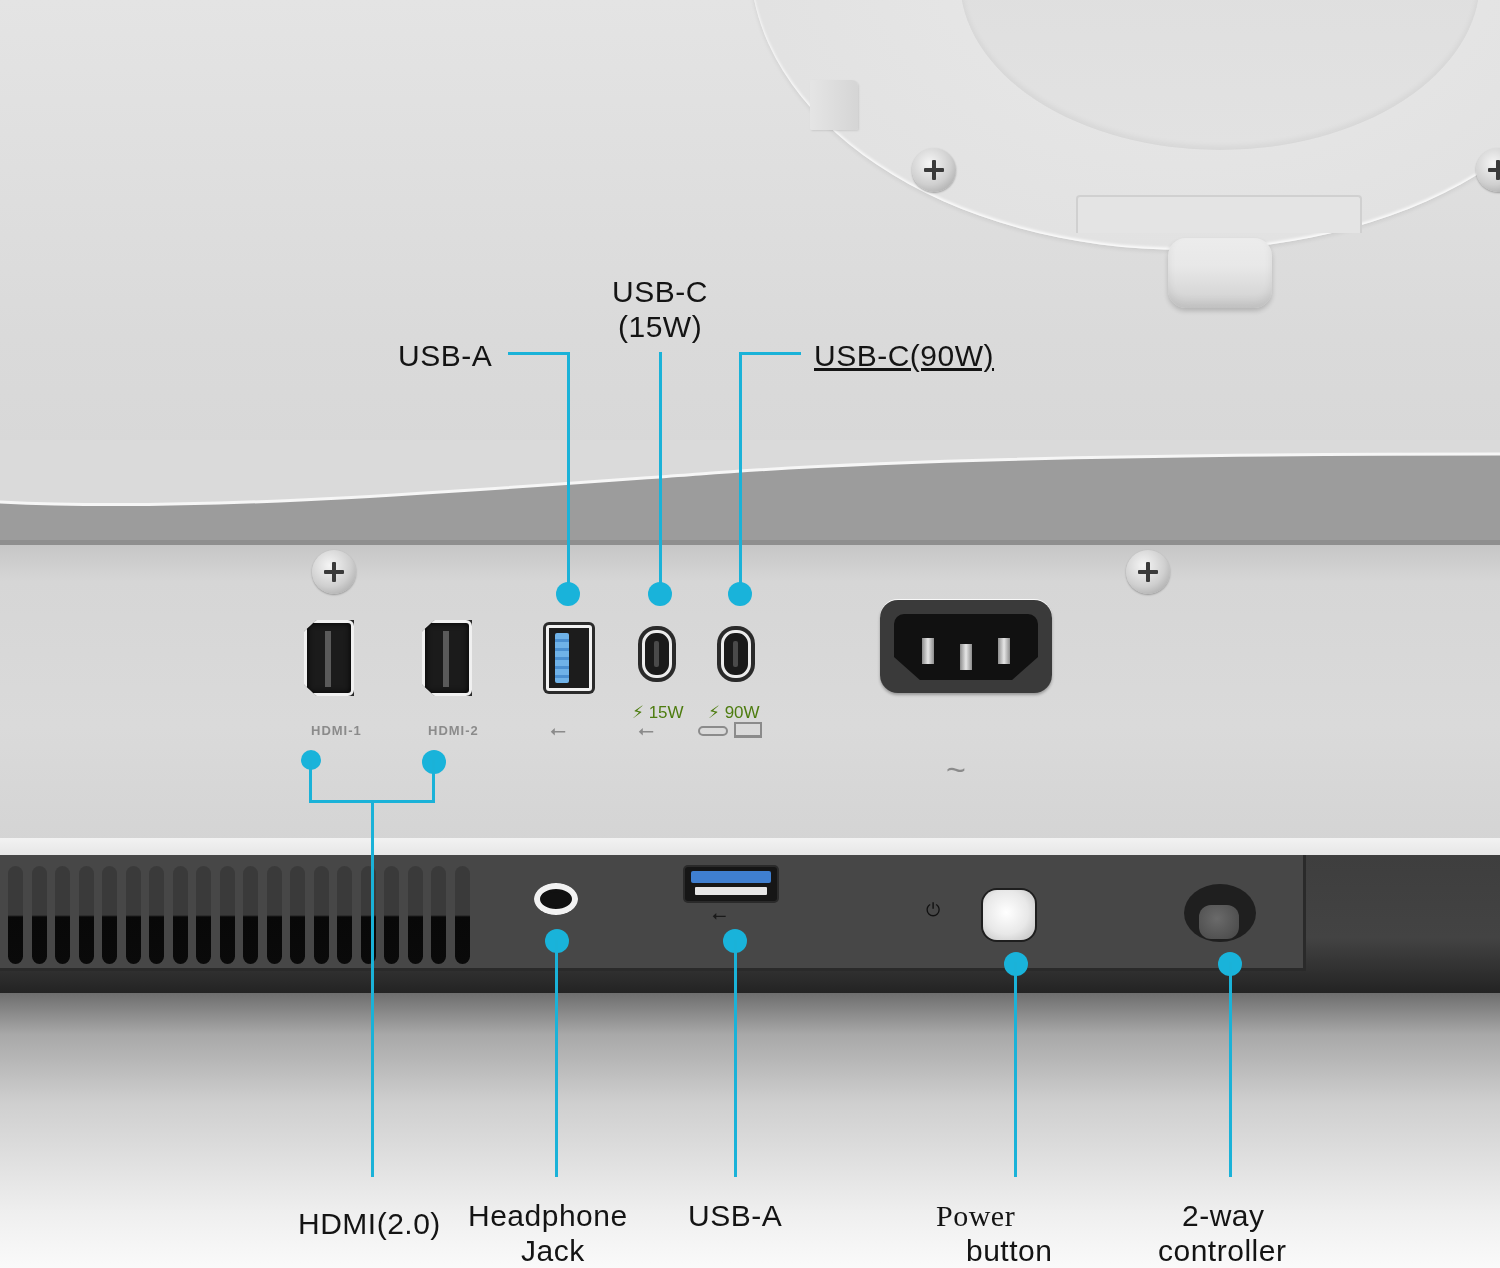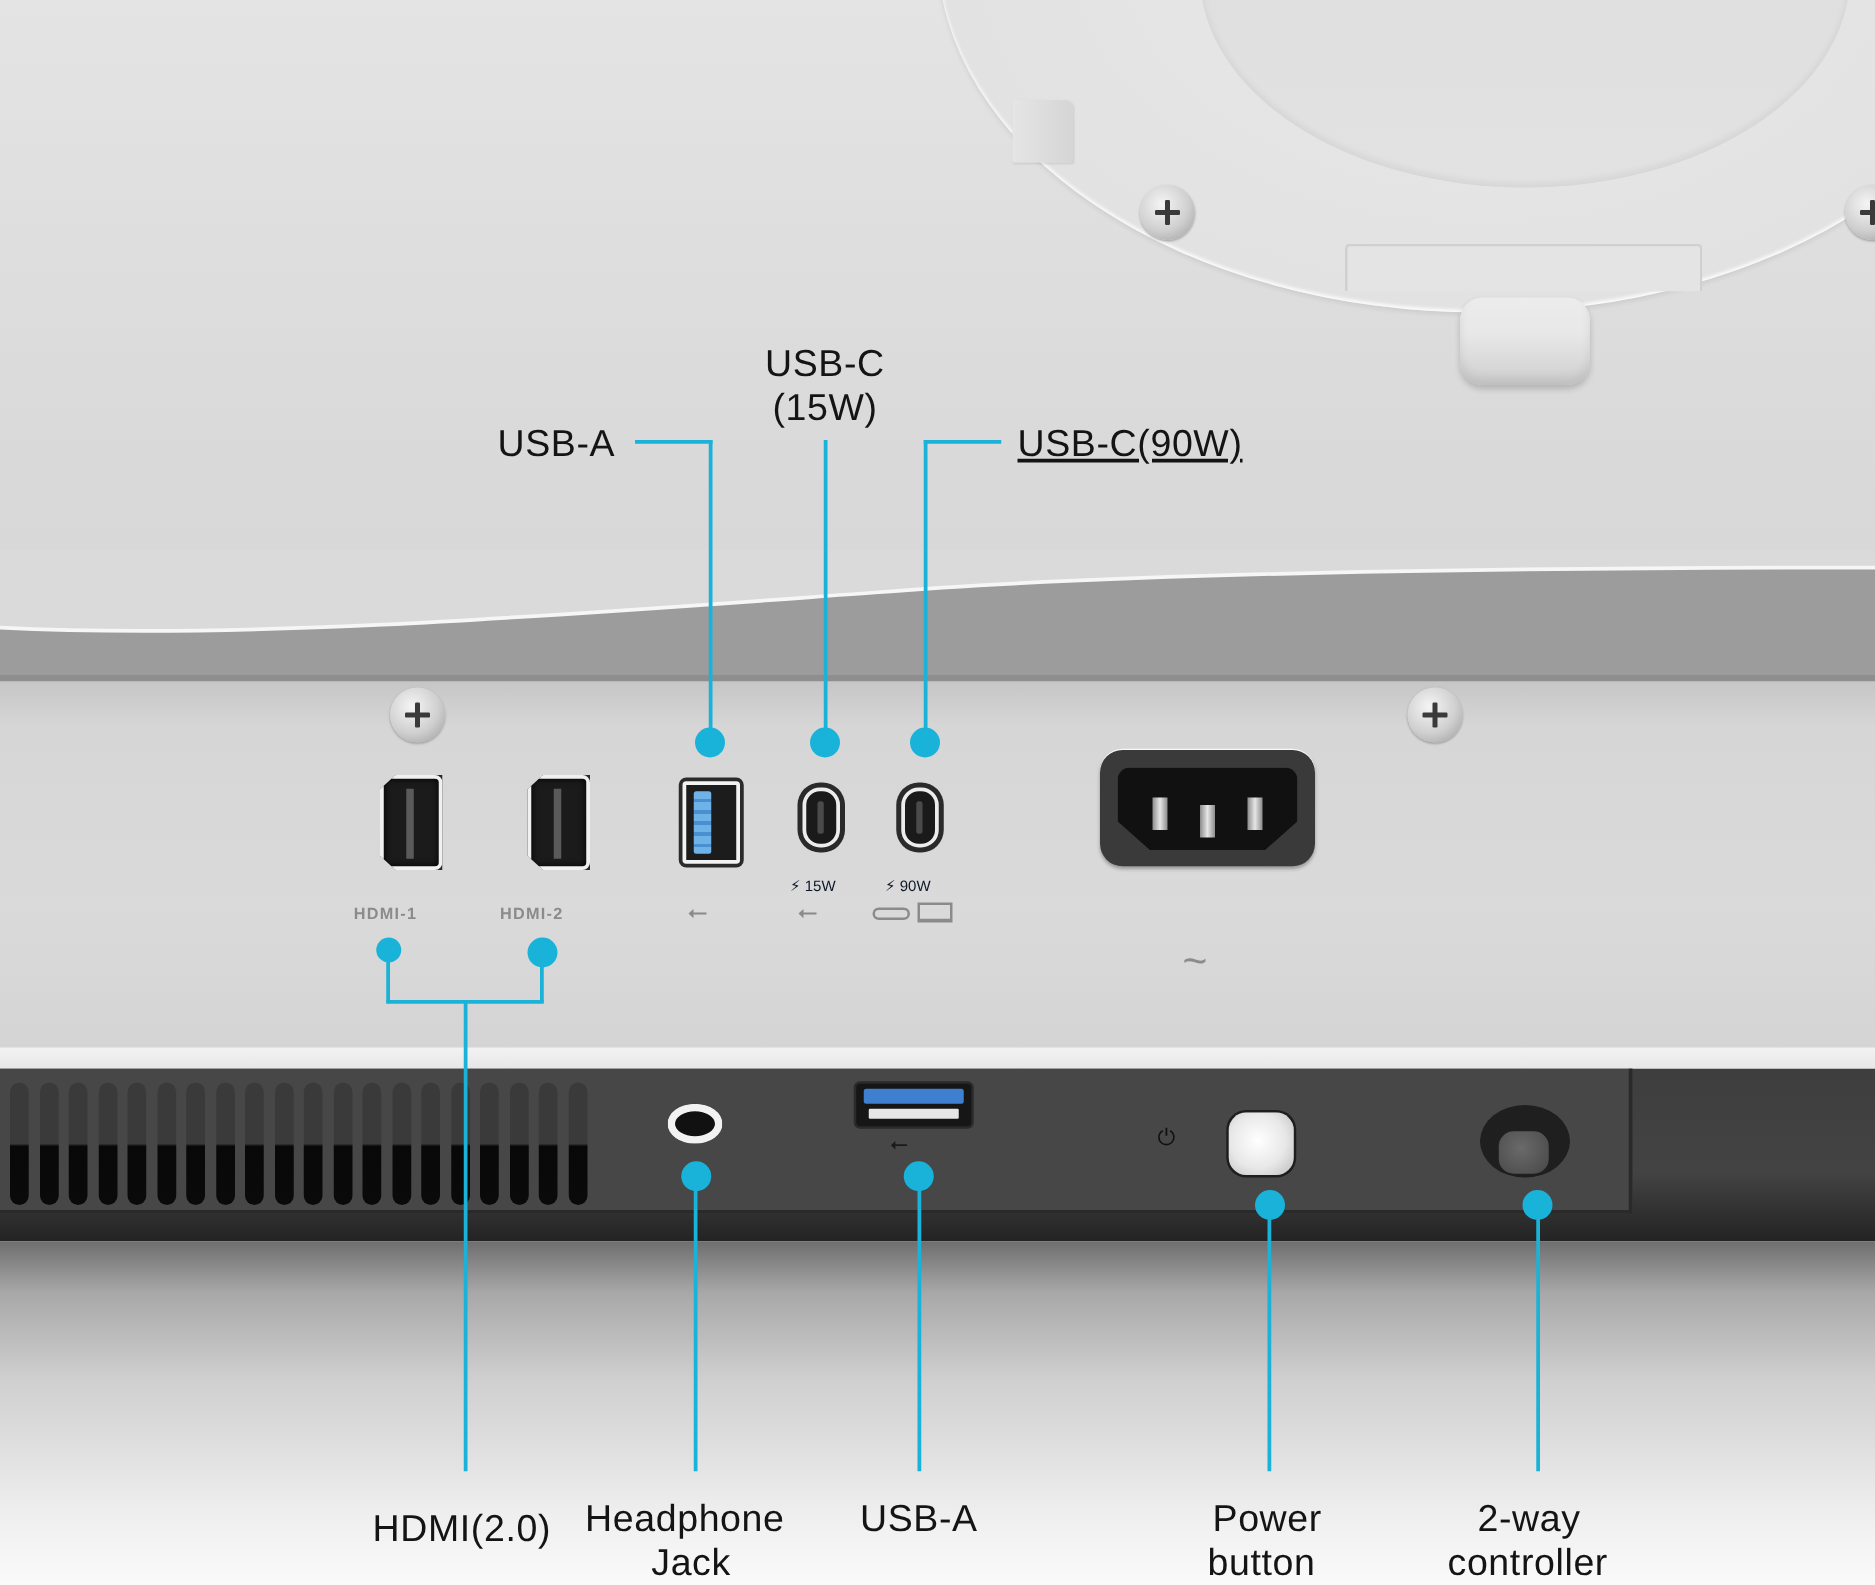--- a/index.html
+++ b/index.html
@@ -120,24 +120,24 @@
       background: #111; border-radius: 10px;
       clip-path: polygon(0 0, 100% 0, 100% 65%, 82% 100%, 18% 100%, 0 65%);
     }
     .pin {
       position: absolute; width: 12px; height: 26px; top: 46px;
       background: linear-gradient(90deg, #8c8c8c, #e6e6e6 50%, #8c8c8c);
     }
 
     .port-label {
       position: absolute; font-size: 13px; font-weight: 700; color: #8b8b8b;
-      letter-spacing: 1px; white-space: nowrap;
+      letter-spacing: 1px; white-space: nowrap; margin-left: 28px;
     }
     .port-sub {
-      position: absolute; font-size: 12px; color: #0f172a; white-space: nowrap;
+      position: absolute; font-size: 17px; color: #4d7c0f; white-space: nowrap;
     }
     .glyph {
       position: absolute; color: #8b8b8b; font-size: 20px; line-height: 1;
     }
 
     
     #dark-strip {
       left: 0; top: 855px; width: 1500px; height: 138px;
       background: linear-gradient(180deg, #3e3e3e 0%, #434343 60%, #2f2f2f 85%, #232323 100%);
     }
@@ -320,19 +320,19 @@
 <div class="cline" style="left:555px; top:940px; width:3px; height:237px;"></div>
 <div class="callout-label" style="left:468px; top:1198px;">Headphone</div>
 <div class="callout-label" style="left:521px; top:1233px;">Jack</div>
 
 <div class="cdot" style="left:723px; top:929px;"></div>
 <div class="cline" style="left:734px; top:940px; width:3px; height:237px;"></div>
 <div class="callout-label" style="left:688px; top:1198px;">USB-A</div>
 
 <div class="cdot" style="left:1004px; top:952px;"></div>
 <div class="cline" style="left:1014px; top:962px; width:3px; height:215px;"></div>
-<div class="callout-label" style="left:970px; top:1198px;">Power</div>
+<div class="callout-label" style="left:936px; top:1198px;font-family:Liberation Serif, serif;">Power</div>
 <div class="callout-label" style="left:966px; top:1233px;">button</div>
 
 <div class="cdot" style="left:1218px; top:952px;"></div>
 <div class="cline" style="left:1229px; top:962px; width:3px; height:215px;"></div>
 <div class="callout-label" style="left:1182px; top:1198px;">2-way</div>
 <div class="callout-label" style="left:1158px; top:1233px;">controller</div>
 
 </body></html>

